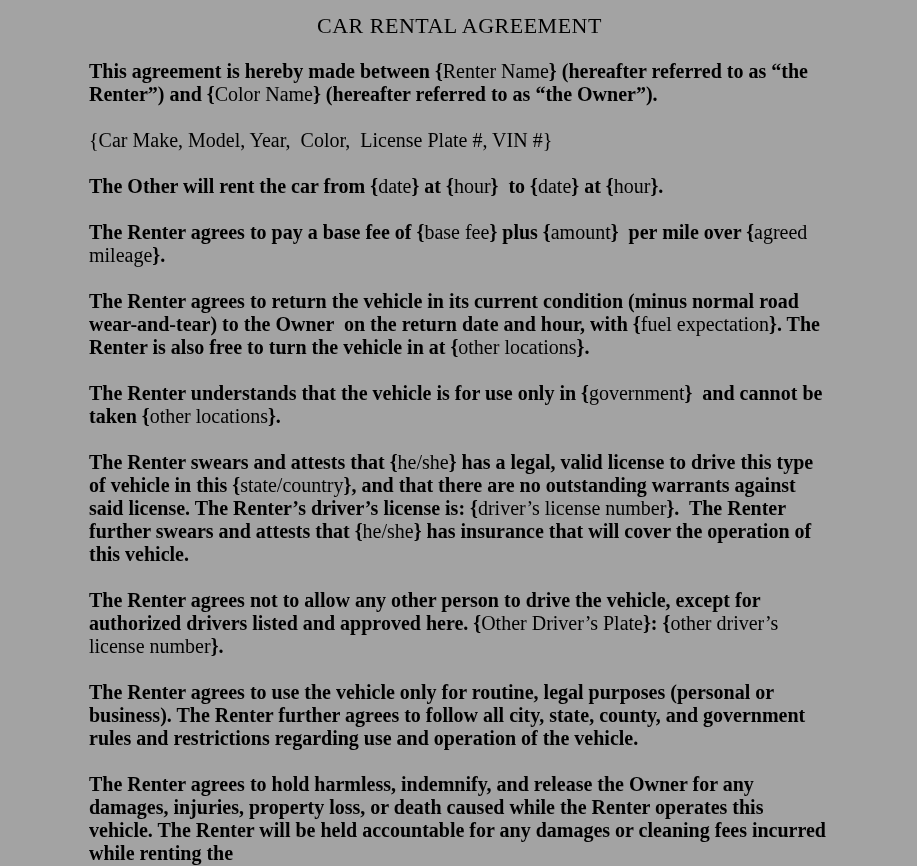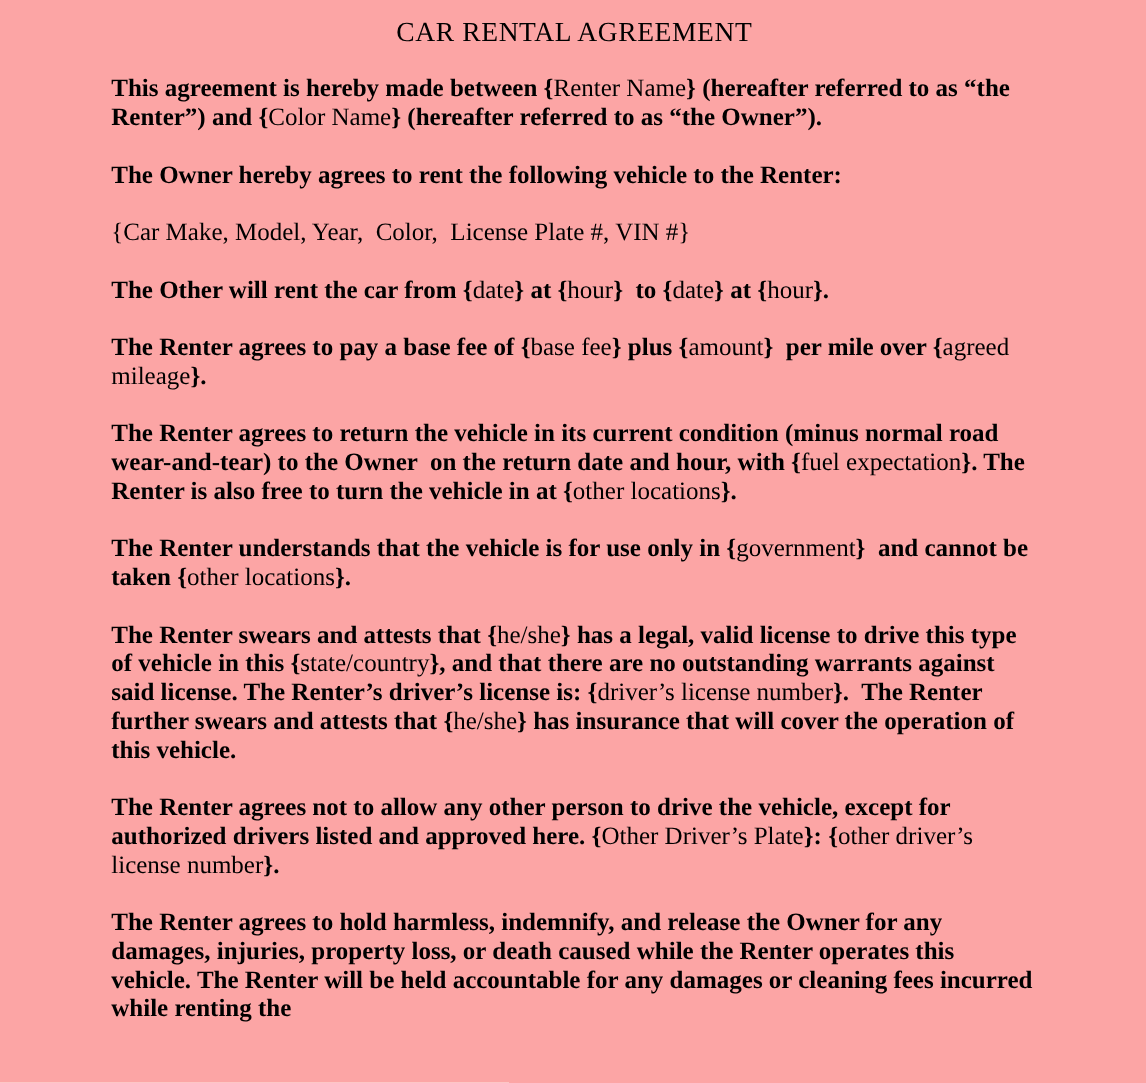--- a/index.html
+++ b/index.html
@@ -12,21 +12,21 @@
     width: 917px;
     height: 866px;
     overflow: hidden;
     font-family: "Liberation Serif", "DejaVu Serif", serif;
     color: #000000;
   }
   .page {
     width: 917px;
     height: 866px;
     padding: 12px 87px 0 89px;
-    background: #fca5a5;
+    background: #a3a3a3;
   }
   .doc-title {
     margin: 0 0 20px 0;
     font-size: 22px;
     line-height: 28px;
     font-weight: normal;
     text-align: center;
     letter-spacing: 0.5px;
   }
   .doc-body {
@@ -45,23 +45,23 @@
   .run { font-weight: bold; }
   .run.bold { font-weight: normal; }
 </style>
 </head>
 <body>
 
 <div class="page">
   <h1 class="doc-title">CAR RENTAL AGREEMENT</h1>
   <div class="doc-body" id="doc-body">
       <p class="para"><span class="run">This agreement is hereby made between {</span><span class="run bold">Renter Name</span><span class="run">} (hereafter referred to as “the Renter”) and {</span><span class="run bold">Color Name</span><span class="run">} (hereafter referred to as “the Owner”).</span></p>
-      <p class="para"><span class="run">The Owner hereby agrees to rent the following vehicle to the Renter:</span></p>
       <p class="para"><span class="run bold">{Car Make, Model, Year,  Color,  License Plate #, VIN #}</span></p>
       <p class="para"><span class="run">The Other will rent the car from {</span><span class="run bold">date</span><span class="run">} at {</span><span class="run bold">hour</span><span class="run">}  to {</span><span class="run bold">date</span><span class="run">} at {</span><span class="run bold">hour</span><span class="run">}.</span></p>
       <p class="para"><span class="run">The Renter agrees to pay a base fee of {</span><span class="run bold">base fee</span><span class="run">} plus {</span><span class="run bold">amount</span><span class="run">}  per mile over {</span><span class="run bold">agreed mileage</span><span class="run">}.</span></p>
       <p class="para"><span class="run">The Renter agrees to return the vehicle in its current condition (minus normal road wear-and-tear) to the Owner  on the return date and hour, with {</span><span class="run bold">fuel expectation</span><span class="run">}. The Renter is also free to turn the vehicle in at {</span><span class="run bold">other locations</span><span class="run">}.</span></p>
       <p class="para"><span class="run">The Renter understands that the vehicle is for use only in {</span><span class="run bold">government</span><span class="run">}  and cannot be taken {</span><span class="run bold">other locations</span><span class="run">}.</span></p>
       <p class="para"><span class="run">The Renter swears and attests that {</span><span class="run bold">he/she</span><span class="run">} has a legal, valid license to drive this type of vehicle in this {</span><span class="run bold">state/country</span><span class="run">}, and that there are no outstanding warrants against said license. The Renter’s driver’s license is: {</span><span class="run bold">driver’s license number</span><span class="run">}.  The Renter further swears and attests that {</span><span class="run bold">he/she</span><span class="run">} has insurance that will cover the operation of this vehicle.</span></p>
       <p class="para"><span class="run">The Renter agrees not to allow any other person to drive the vehicle, except for authorized drivers listed and approved here. {</span><span class="run bold">Other Driver’s Plate</span><span class="run">}: {</span><span class="run bold">other driver’s license number</span><span class="run">}.</span></p>
+      <p class="para"><span class="run">The Renter agrees to use the vehicle only for routine, legal purposes (personal or business). The Renter further agrees to follow all city, state, county, and government rules and restrictions regarding use and operation of the vehicle.</span></p>
       <p class="para"><span class="run">The Renter agrees to hold harmless, indemnify, and release the Owner for any damages, injuries, property loss, or death caused while the Renter operates this vehicle. The Renter will be held accountable for any damages or cleaning fees incurred while renting the</span></p>
     </div>
 </div>
 
 </body></html>

